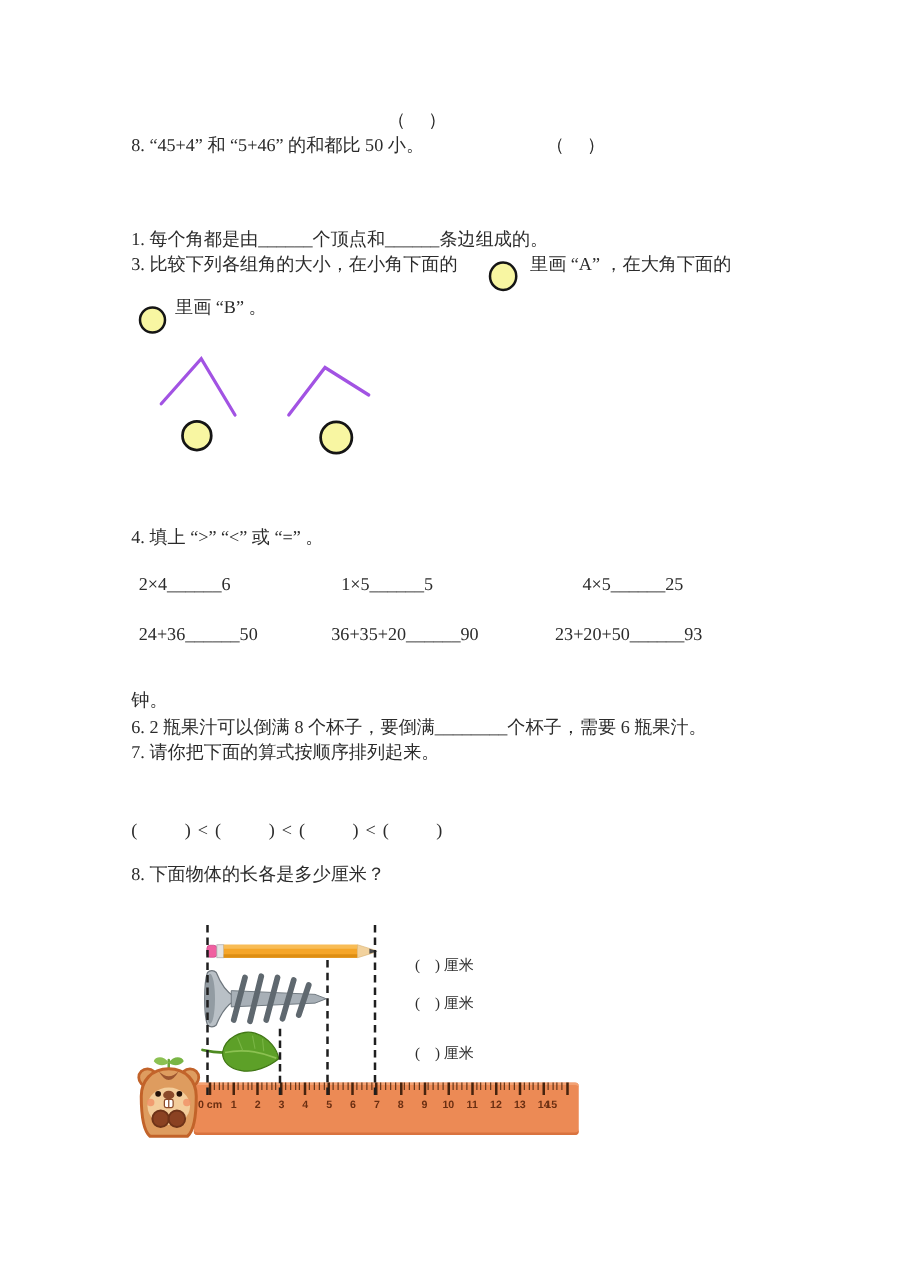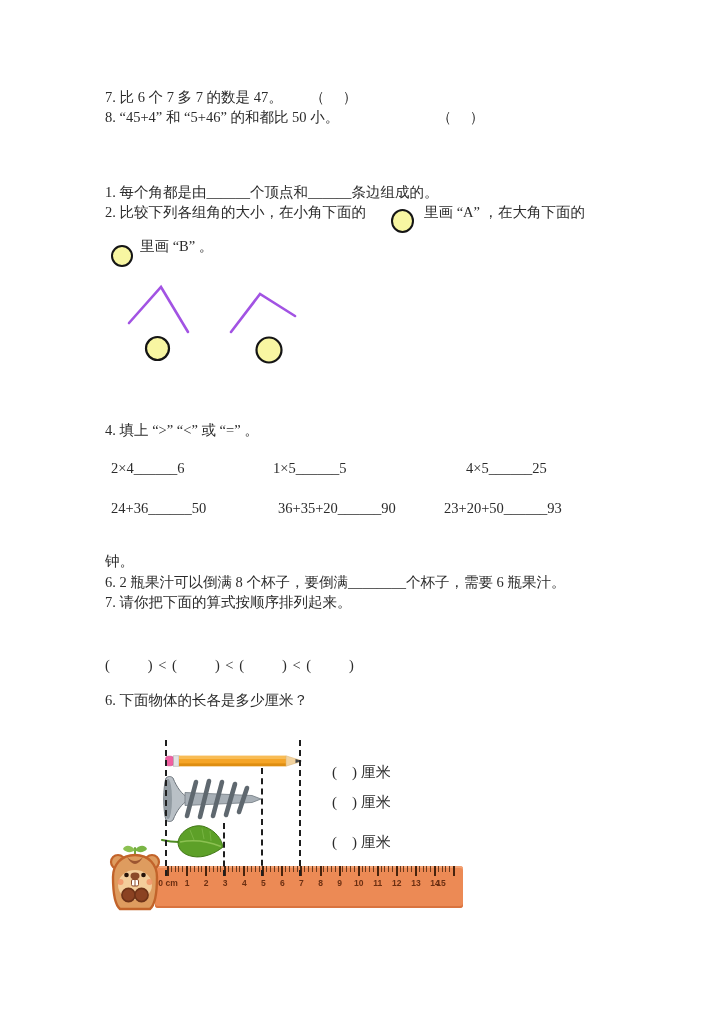--- a/index.html
+++ b/index.html
@@ -13,62 +13,61 @@
   .fig{position:absolute;z-index:4;}
   .ruler{position:absolute;left:155px;top:866px;width:308px;height:42px;
          background:#EC8A55;border-radius:3px;z-index:2;
          box-shadow:inset 0 2px 0 #f2a173, inset 0 -2px 0 #d9733f;}
   .tick-major{position:absolute;top:0;width:2px;height:10px;background:#46230E;}
   .tick-minor{position:absolute;top:0;width:1px;height:5.5px;background:#6b3a1d;}
   .tick-label{position:absolute;top:11.5px;transform:translateX(-50%);
               font-size:8.5px;font-weight:bold;color:#6B2F12;white-space:nowrap;
               font-family:"Liberation Sans","DejaVu Sans",sans-serif;}
   .beaver{position:absolute;left:106px;top:845px;z-index:6;}
-  .unit-label{font-size:15px;}
+  .unit-label{font-size:12px;}
 </style>
 </head>
 <body>
 
 <div class="page">
 
-  <div class="t" style="left:105px;top:89px">7. 比 6 个 7 多 7 的数是 47。</div>
   <div class="t" style="left:310px;top:89px">（     ）</div>
   <div class="t" style="left:105px;top:109px">8. “45+4” 和 “5+46” 的和都比 50 小。</div>
   <div class="t" style="left:437px;top:109px">（     ）</div>
 
 
   <div class="t" style="left:105px;top:184px">1. 每个角都是由______个顶点和______条边组成的。</div>
 
-  <div class="t" style="left:105px;top:204px">2. 比较下列各组角的大小，在小角下面的</div>
+  <div class="t" style="left:105px;top:204px">3. 比较下列各组角的大小，在小角下面的</div>
   <div class="circle" style="left:391px;top:209px;width:23px;height:24px"></div>
   <div class="t" style="left:424px;top:204px">里画 “A” ，在大角下面的</div>
   <div class="circle" style="left:111px;top:245px;width:22px;height:22px"></div>
   <div class="t" style="left:140px;top:238px">里画 “B” 。</div>
 
   <svg class="fig" style="left:100px;top:275px" width="210" height="95" viewBox="0 0 210 95">
     <polyline points="29,48 61,12 88,57" fill="none" stroke="#A253E3" stroke-width="2.6" stroke-linecap="round"></polyline>
     <polyline points="131,57 160,19 195,41" fill="none" stroke="#A253E3" stroke-width="2.6" stroke-linecap="round"></polyline>
     <circle cx="57.5" cy="73.5" r="11.5" fill="#F8F6A2" stroke="#151515" stroke-width="2.2"></circle>
     <circle cx="169" cy="75" r="12.5" fill="#F8F6A2" stroke="#151515" stroke-width="2.2"></circle>
   </svg>
 
   <div class="t" style="left:105px;top:422px">4. 填上 “&gt;” “&lt;” 或 “=” 。</div>
   <div class="t" style="left:111px;top:460px">2×4______6</div>
   <div class="t" style="left:273px;top:460px">1×5______5</div>
   <div class="t" style="left:466px;top:460px">4×5______25</div>
   <div class="t" style="left:111px;top:500px">24+36______50</div>
-  <div class="t" style="left:278px;top:500px">36+35+20______90</div>
+  <div class="t" style="left:265px;top:500px">36+35+20______90</div>
   <div class="t" style="left:444px;top:500px">23+20+50______93</div>
 
   <div class="t" style="left:105px;top:553px">钟。</div>
   <div class="t" style="left:105px;top:574px">6. 2 瓶果汁可以倒满 8 个杯子，要倒满________个杯子，需要 6 瓶果汁。</div>
   <div class="t" style="left:105px;top:594px">7. 请你把下面的算式按顺序排列起来。</div>
   <div class="t" style="left:105px;top:657px;letter-spacing:1px">(        ) &lt; (        ) &lt; (        ) &lt; (        )</div>
 
-  <div class="t" style="left:105px;top:692px">6. 下面物体的长各是多少厘米？</div>
+  <div class="t" style="left:105px;top:692px">8. 下面物体的长各是多少厘米？</div>
 
   <div class="dash" style="left:165px;top:740px;height:136px"></div>
   <div class="dash" style="left:299px;top:740px;height:136px"></div>
   <div class="dash" style="left:261px;top:768px;height:108px"></div>
   <div class="dash" style="left:223px;top:823px;height:53px"></div>
 
   <svg class="fig" style="left:164px;top:753px" width="138" height="16" viewBox="0 0 138 16">
     <rect x="1.5" y="3.2" width="8" height="9.6" rx="2.5" fill="#F05FA0" stroke="#C94487" stroke-width="0.6"></rect>
     <rect x="9.5" y="2.8" width="5.5" height="10.4" fill="#E3E3E3" stroke="#ABABAB" stroke-width="0.6"></rect>
     <rect x="15" y="2.8" width="107" height="10.4" fill="#F5A528"></rect>

